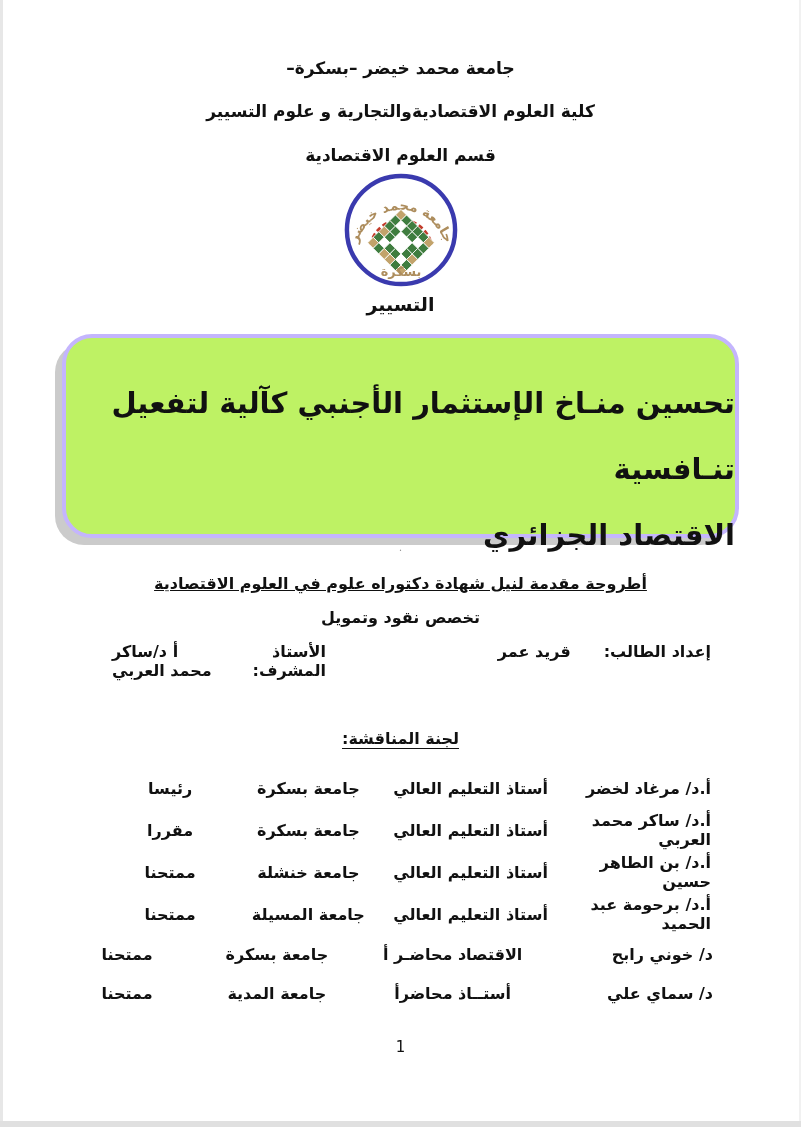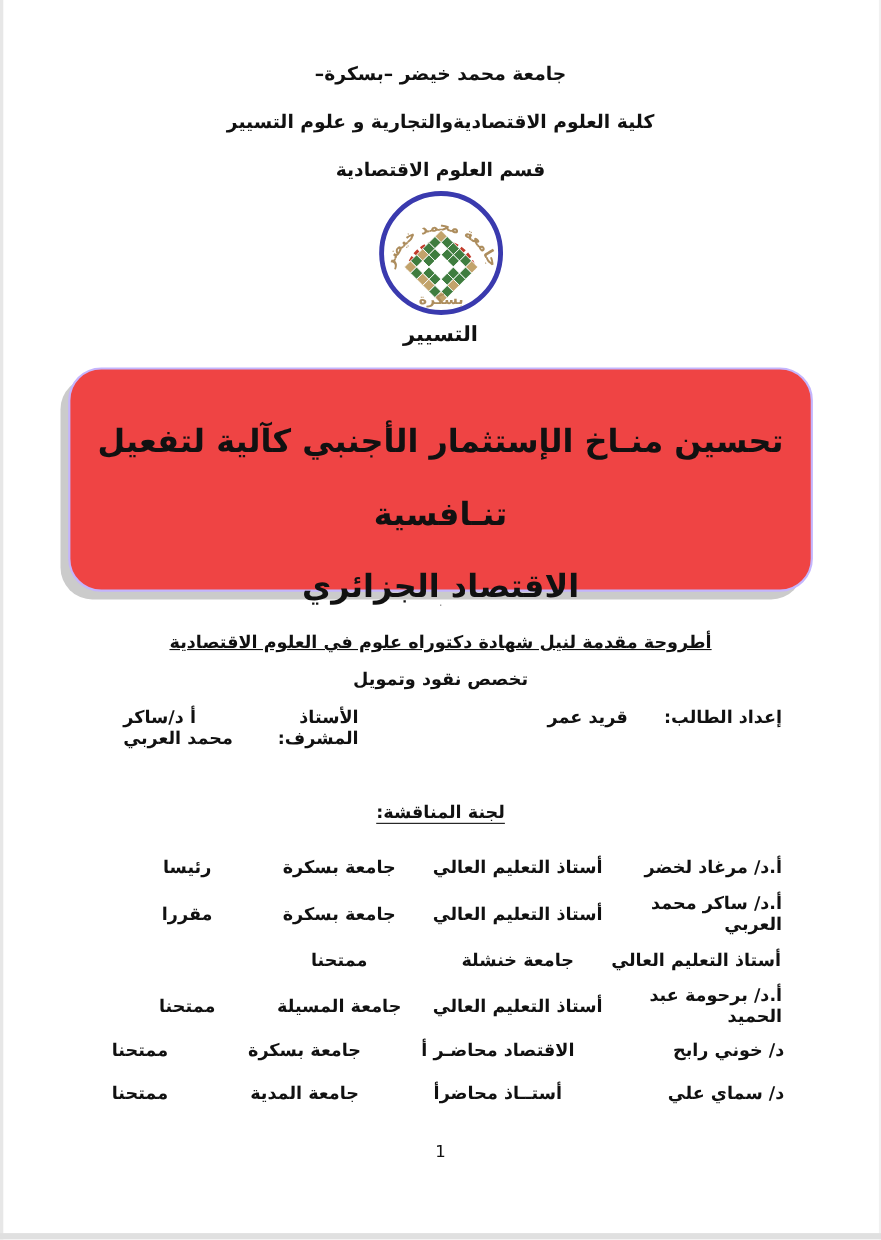--- a/index.html
+++ b/index.html
@@ -28,26 +28,25 @@
   .hdr-line2 { top: 101px; font-size: 17px; }
   .hdr-line3 { top: 145px; font-size: 17px; }
 
   .logo-wrap { position: absolute; top: 171px; left: 50%; transform: translateX(-50%); width: 118px; height: 118px; }
 
   .subject { top: 293px; font-size: 19px; letter-spacing: 1px; }
 
   .title-box {
     position: absolute;
     top: 334px; left: 62px; right: 62px; height: 204px;
-    border: 2px solid #c4b5fd;
+    border: 4px solid #c4b5fd;
     border-radius: 30px;
-    background: #ef4444;
+    background: #bef264;
     box-shadow: -8px 8px 0 -1px #cbcbcb;
     direction: rtl;
-    text-align: center;
     padding-top: 32px;
   }
   .title-line { font-size: 29px; line-height: 66px; letter-spacing: 0.5px; }
 
   .sep-dot { top: 541px; font-size: 11px; color: #999; font-weight: 400; }
 
   .statement { top: 574px; font-size: 16px; text-decoration: underline; }
   .specialty { top: 608px; font-size: 16px; }
 
   .byline {
@@ -183,20 +182,21 @@
       <span class="c-univ">جامعة بسكرة</span>
       <span class="c-role">رئيسا</span>
     </div>
     <div class="crow">
       <span class="c-name">أ.د/ ساكر محمد العربي</span>
       <span class="c-rank">أستاذ التعليم العالي</span>
       <span class="c-univ">جامعة بسكرة</span>
       <span class="c-role">مقررا</span>
     </div>
     <div class="crow">
+      <span class="c-name">أ.د/ بن الطاهر حسين</span>
       <span class="c-rank">أستاذ التعليم العالي</span>
       <span class="c-univ">جامعة خنشلة</span>
       <span class="c-role">ممتحنا</span>
     </div>
     <div class="crow">
       <span class="c-name">أ.د/ برحومة عبد الحميد</span>
       <span class="c-rank">أستاذ التعليم العالي</span>
       <span class="c-univ">جامعة المسيلة</span>
       <span class="c-role">ممتحنا</span>
     </div>

